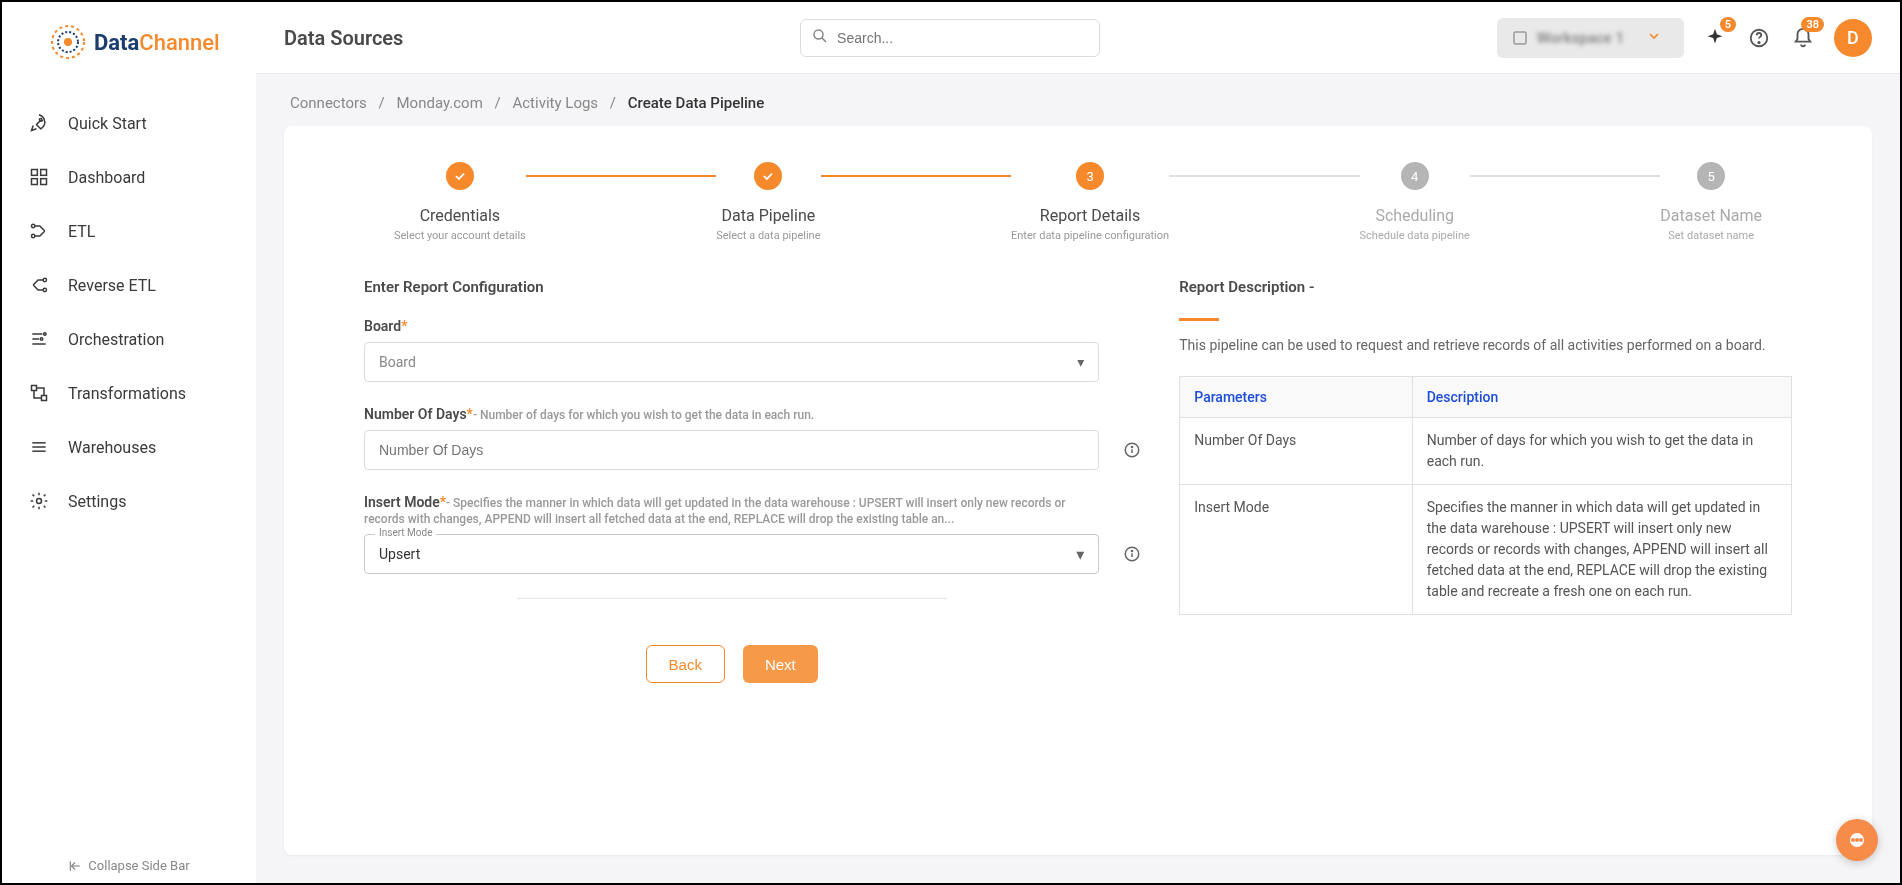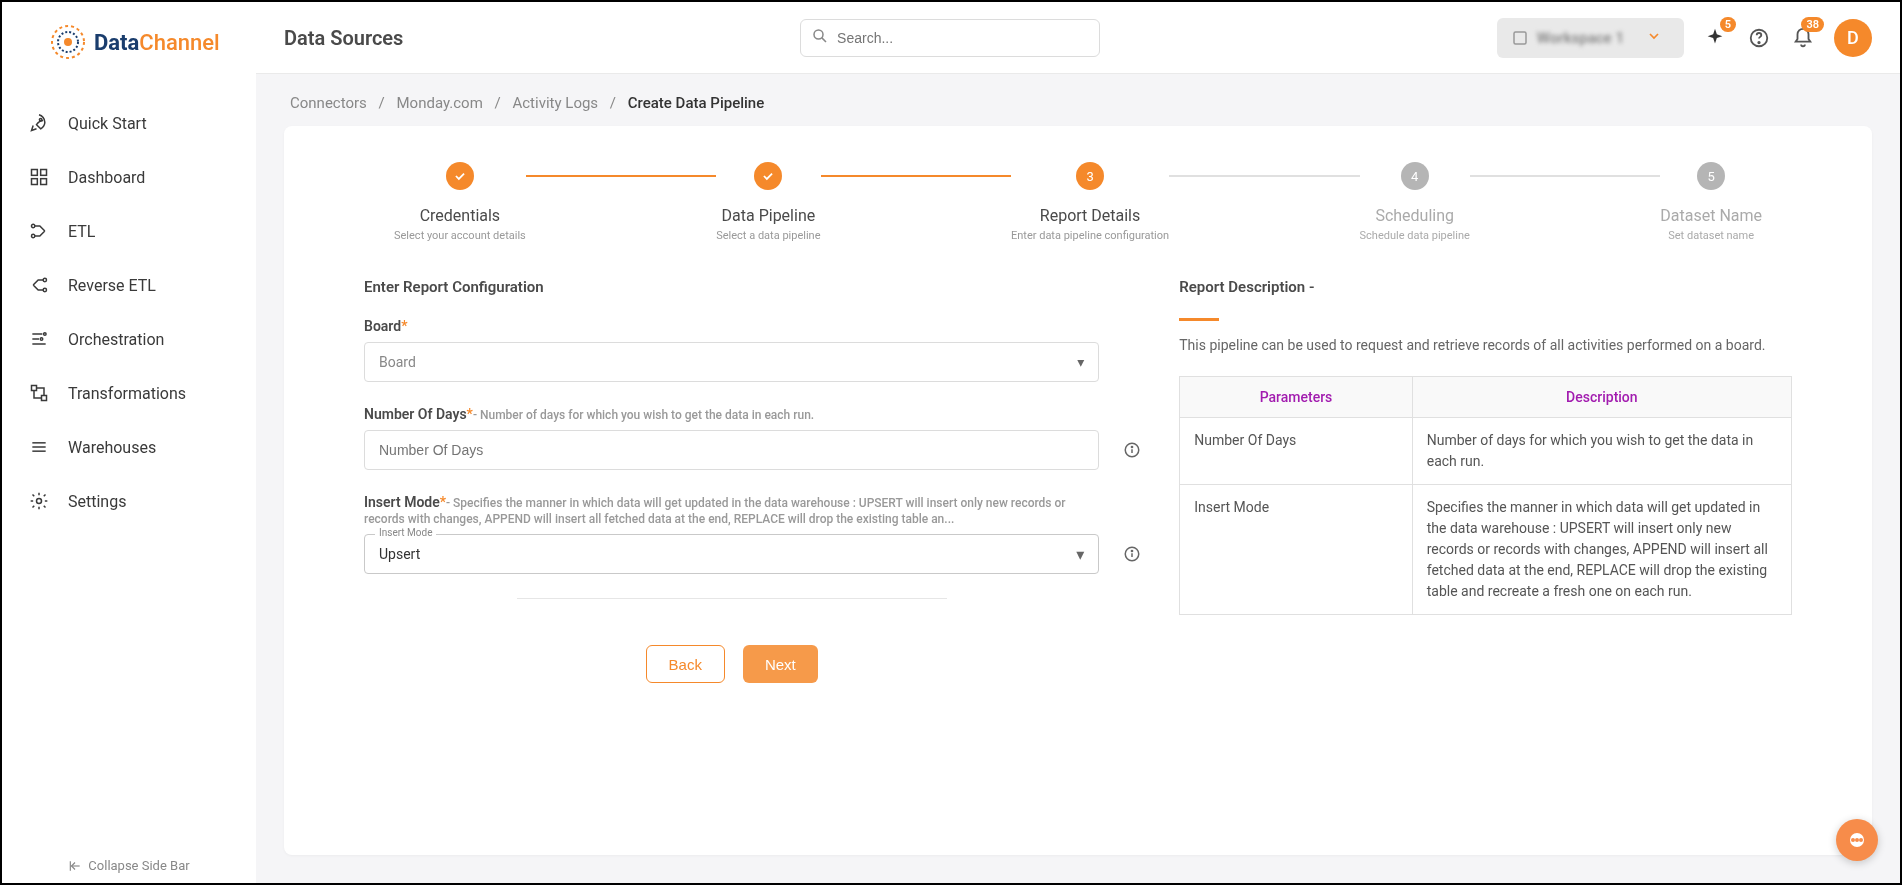--- a/index.html
+++ b/index.html
@@ -75,21 +75,21 @@
 .select-mat { border: 1px solid #c9c9c9; border-radius: 4px; padding: 8px 14px; position: relative; }
 .select-mat .mat-label { position: absolute; top: -8px; left: 10px; background: #fff; padding: 0 4px; font-size: 10px; color: #888; }
 .select-mat .mat-value { font-size: 14px; color: #333; }
 input.input-box { outline: none; }
 
 .accent-bar { width: 40px; height: 3px; background: #f5892b; margin-bottom: 14px; margin-top: 4px; }
 .desc-text { font-size: 14px; color: #666; line-height: 1.5; margin-bottom: 20px; }
 
 .param-table { width: 100%; border-collapse: collapse; border: 1px solid #e0e0e0; }
 .param-table th, .param-table td { text-align: left; padding: 12px 14px; font-size: 14px; border: 1px solid #e0e0e0; vertical-align: top; }
-.param-table th { background: #f9f9f9; color: #a21caf; font-weight: 500; text-align: center; }
+.param-table th { background: #f9f9f9; color: #1d4ed8; font-weight: 500; }
 .param-table td { color: #555; line-height: 1.5; }
 
 .buttons { display: flex; gap: 18px; justify-content: center; margin-top: 28px; padding-top: 18px; }
 .divider { width: 430px; height: 1px; background: #e6e6e6; margin: 12px auto 0 auto; }
 .btn { height: 38px; padding: 0 22px; border-radius: 6px; font-size: 15px; cursor: pointer; border: none; }
 .btn-back { background: #fff; border: 1px solid #f5892b; color: #f5892b; }
 .btn-next { background: #f5892b; color: #fff; opacity: 0.85; }
 
 .chat-fab { position: absolute; bottom: 22px; right: 22px; width: 42px; height: 42px; border-radius: 50%; background: #f78c4a; display: flex; align-items: center; justify-content: center; box-shadow: 0 2px 8px rgba(0,0,0,0.2); cursor: pointer; }
 .chat-fab-inner { width: 14px; height: 14px; border-radius: 50%; background: #fff; position: relative; }

